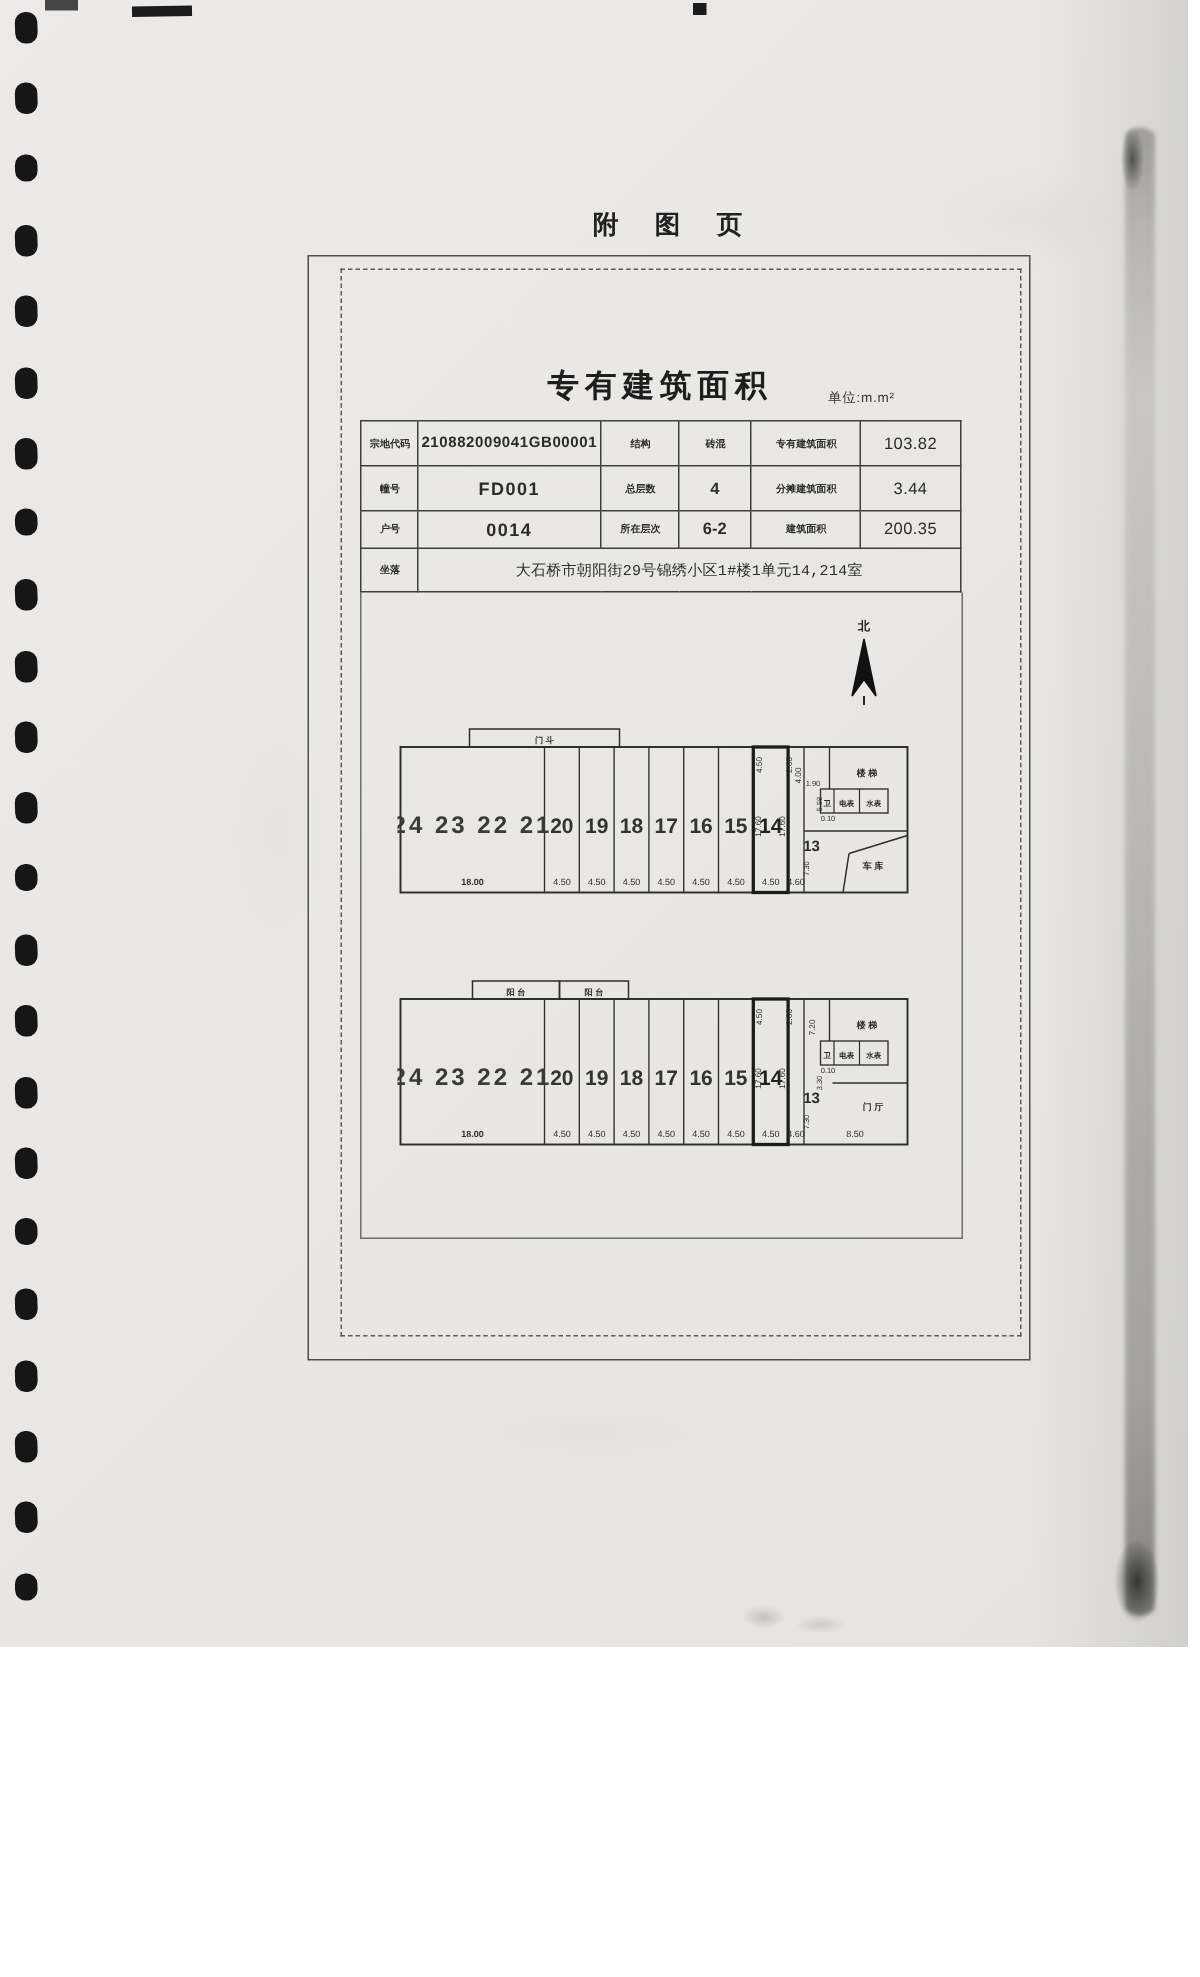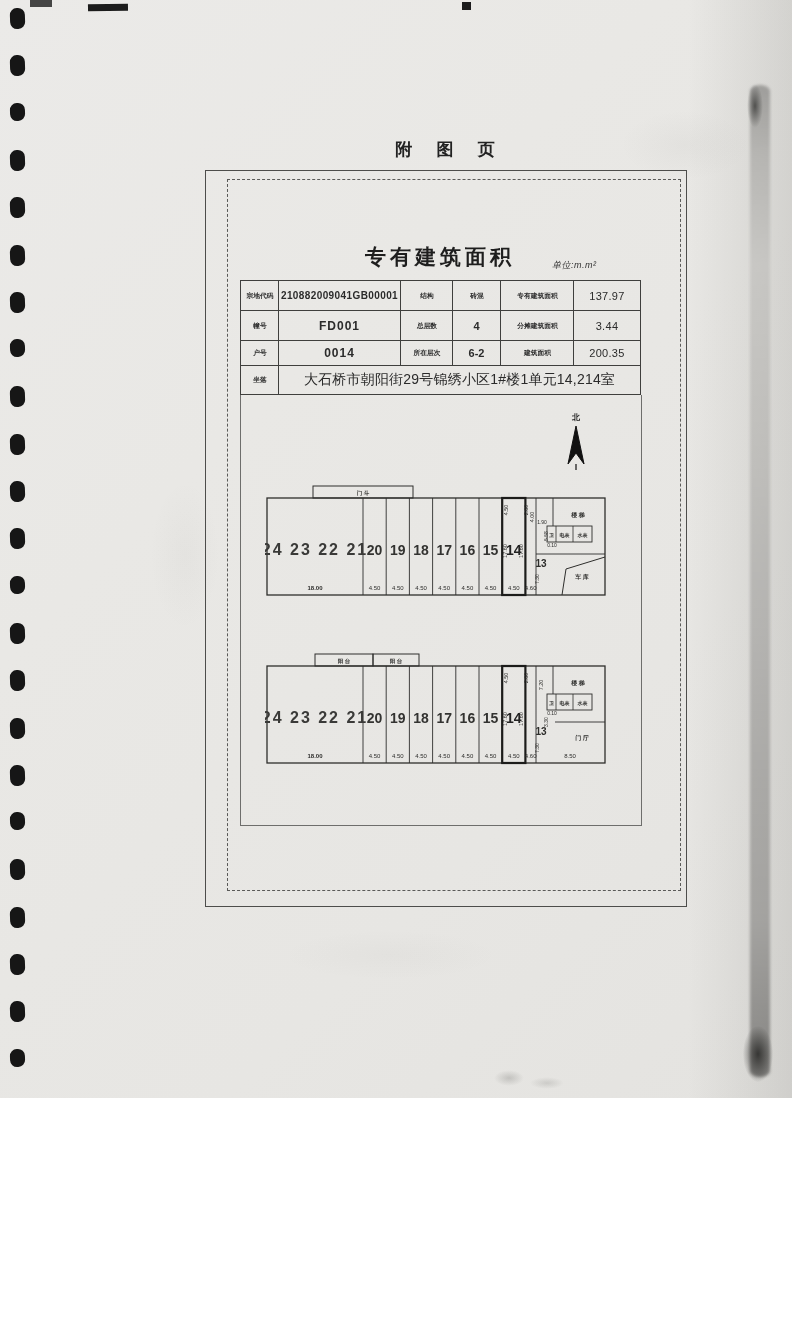--- a/index.html
+++ b/index.html
@@ -35,36 +35,36 @@
     position:absolute;left:210px;top:138px;width:480px;text-align:center;
     font-family:"Liberation Serif","DejaVu Serif",serif;
     font-size:17px;letter-spacing:10px;color:#222;font-weight:600;
   }
   .doc-title{
     position:absolute;left:240px;top:243px;width:400px;text-align:center;
     font-family:"Liberation Serif","DejaVu Serif",serif;
     font-size:21px;font-weight:700;letter-spacing:4px;color:#1e1e1e;
   }
   .unit-note{
-    position:absolute;left:552px;top:259px;font-size:9px;color:#333;letter-spacing:.5px;font-style:italic;
+    position:absolute;left:552px;top:259px;font-size:9px;color:#333;letter-spacing:.5px;
   }
   table.info{
     position:absolute;left:240px;top:280px;width:400px;height:115px;
     border-collapse:collapse;table-layout:fixed;
   }
   table.info td{
     border:1px solid #3f3f3d;padding:0;text-align:center;vertical-align:middle;
     color:#2b2b2b;overflow:hidden;white-space:nowrap;
   }
   td.lbl{font-size:7px;font-weight:700;color:#303030;transform:scale(.96);}
   td.val-code{font-size:10px;letter-spacing:.4px;font-weight:600;color:#2e2e2e;margin-left:40px;}
   td.val-md{font-size:12px;font-weight:600;letter-spacing:1px;color:#2e2e2e;}
   td.val-sm{font-size:11px;font-weight:600;color:#2e2e2e;}
   td.val-area{font-size:11px;color:#2a2a2a;letter-spacing:.3px;}
-  td.val-addr{font-size:14px;color:#2d2d2d;letter-spacing:.2px;}
+  td.val-addr{font-size:10px;color:#2d2d2d;letter-spacing:.2px;font-family:Liberation Mono, monospace;}
   .drawing-box{
     position:absolute;left:240px;top:395px;width:400px;height:430px;
     border:1px solid #6e6e6c;border-top:none;
   }
   .plan-svg{position:absolute;}
   .compass{position:absolute;left:560px;top:412px;width:32px;height:78px;}
   .compass .n-label{
     position:absolute;left:0;top:0;width:32px;text-align:center;font-size:8px;color:#222;font-weight:700;
   }
   .smudge{position:absolute;border-radius:50%;background:radial-gradient(ellipse at center,rgba(90,90,86,.45),rgba(90,90,86,0) 70%);}
@@ -130,21 +130,21 @@
       <col style="width:73px">
       <col style="width:67px">
   </colgroup>
   <tbody>
       <tr style="height:29px">
     <td class="lbl">宗地代码</td>
     <td class="val-code">210882009041GB00001</td>
     <td class="lbl">结构</td>
     <td class="lbl">砖混</td>
     <td class="lbl">专有建筑面积</td>
-    <td class="val-area">137.97</td>
+    <td class="val-area">103.82</td>
   </tr>
   <tr style="height:29px">
     <td class="lbl">幢号</td>
     <td class="val-md">FD001</td>
     <td class="lbl">总层数</td>
     <td class="val-sm">4</td>
     <td class="lbl">分摊建筑面积</td>
     <td class="val-area">3.44</td>
   </tr>
   <tr style="height:24px">

